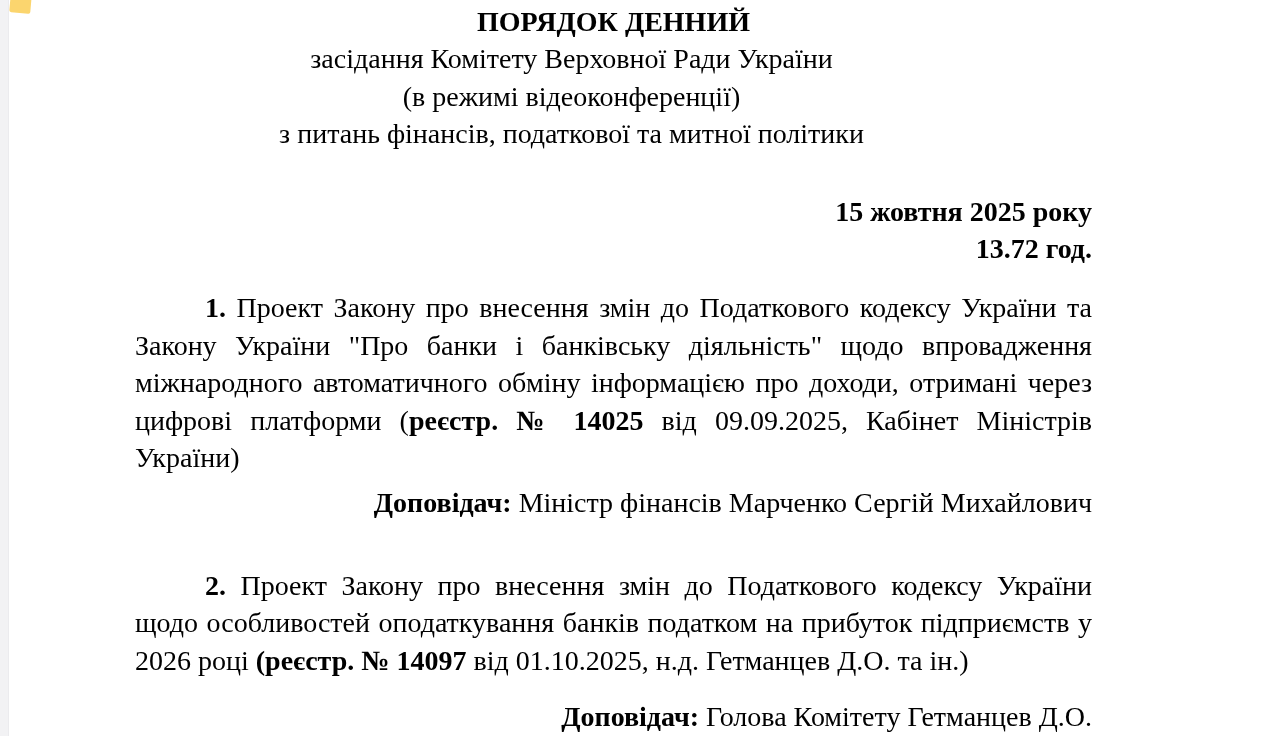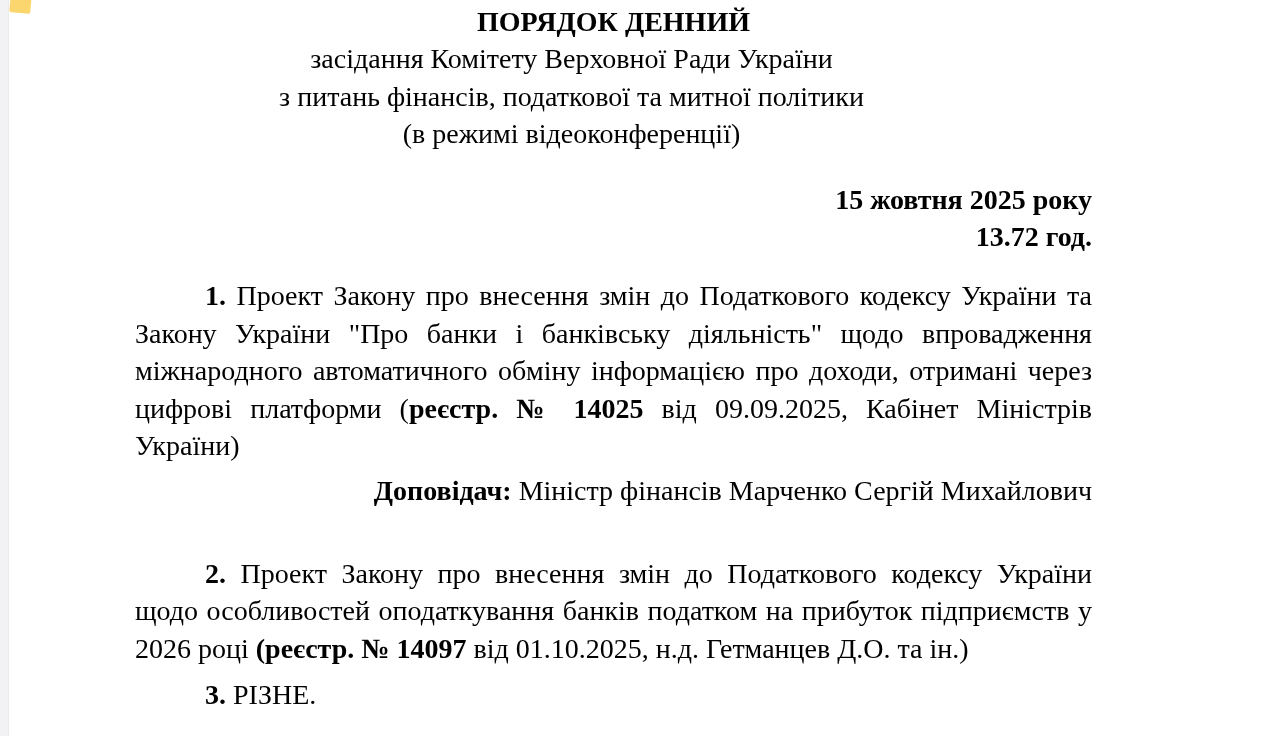--- a/index.html
+++ b/index.html
@@ -30,21 +30,21 @@
     position:absolute;left:135px;right:52px;top:3px;
     font-size:28px;line-height:37.4px;
   }
   .doc-title{
     font-weight:bold;text-align:center;
   }
   .subtitle{
     text-align:center;margin-right:84px;
   }
   .datetime{
-    text-align:right;font-weight:bold;margin-top:28px;
+    text-align:right;font-weight:bold;margin-top:40px;
   }
   .agenda-item{
     text-align:justify;text-indent:70px;
   }
   .agenda-item.first{margin-top:22px;}
   .agenda-item.second{margin-top:45px;}
   .agenda-item.third{margin-top:9px;text-align:left;}
   .speaker-line{text-align:right;}
   .speaker-line.first{margin-top:8px;}
   .speaker-line.second{margin-top:19px;}
@@ -55,33 +55,36 @@
 
 <div class="page">
   <div class="edge-strip"></div>
   <div class="bookmark"></div>
 
   <div class="content">
 
     <div class="doc-title">ПОРЯДОК ДЕННИЙ</div>
 
     <div class="subtitle">засідання Комітету Верховної Ради України</div>
+    <div class="subtitle">(в режимі відеоконференції)</div>
     <div class="subtitle">з питань фінансів, податкової та митної політики</div>
-    <div class="subtitle">(в режимі відеоконференції)</div>
 
     <div class="datetime">
       <div>15 жовтня 2025 року</div>
       <div>13.72 год.</div>
     </div>
 
     <div class="agenda-item first"><span style="font-weight: bold;">1.</span><span> Проект Закону про внесення змін до Податкового кодексу України та Закону України "Про банки і банківську діяльність" щодо впровадження міжнародного автоматичного обміну інформацією про доходи, отримані через цифрові платформи (</span><span style="font-weight: bold;">реєстр. № 14025</span><span> від 09.09.2025, Кабінет Міністрів України)</span></div>
 
     <div class="speaker-line first">
       <span class="speaker-label">Доповідач:</span><span> Міністр фінансів Марченко Сергій Михайлович</span>
     </div>
 
     <div class="agenda-item second"><span style="font-weight: bold;">2.</span><span> Проект Закону про внесення змін до Податкового кодексу України щодо особливостей оподаткування банків податком на прибуток підприємств у 2026 році </span><span style="font-weight: bold;">(реєстр. № 14097</span><span> від 01.10.2025, н.д. Гетманцев Д.О. та ін.)</span></div>
 
+    <div class="speaker-line second">
+      <span class="speaker-label">Доповідач:</span><span> Голова Комітету Гетманцев Д.О.</span>
+    </div>
 
     <div class="agenda-item third"><span style="font-weight: bold;">3.</span><span> РІЗНЕ.</span></div>
 
   </div>
 </div>
 
 </body></html>

